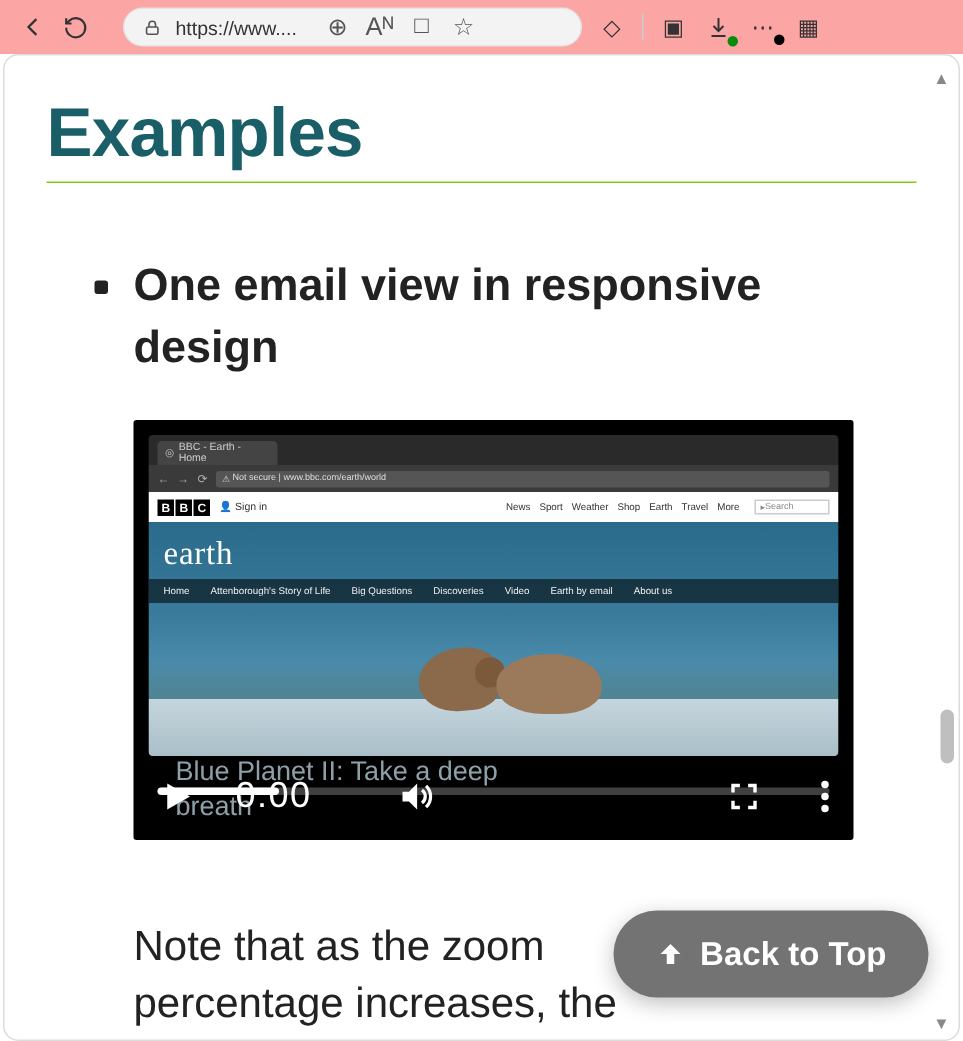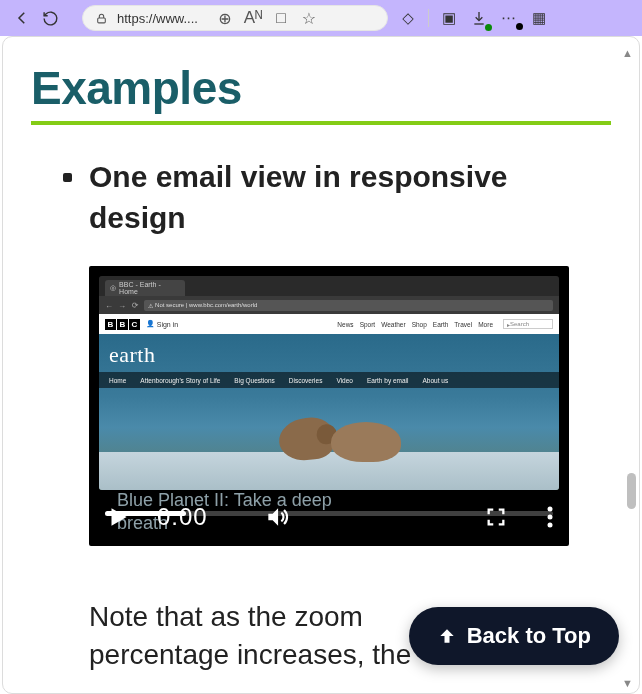--- a/index.html
+++ b/index.html
@@ -1,35 +1,35 @@
 <!DOCTYPE html>
 <html><head>
 <meta charset="utf-8">
 <style>
   * { margin: 0; padding: 0; box-sizing: border-box; }
   body { font-family: -apple-system, BlinkMacSystemFont, "Segoe UI", Arial, sans-serif; background: #fff; width: 642px; height: 694px; overflow: hidden; position: relative; }
 
   
-  .chrome { display: flex; align-items: center; height: 36px; padding: 0 10px; gap: 4px; background: #c4b5fd; }
+  .chrome { display: flex; align-items: center; height: 36px; padding: 0 10px; gap: 4px; background: #fca5a5; }
   .chrome .icon-btn { width: 24px; height: 24px; display: flex; align-items: center; justify-content: center; color: #333; font-size: 15px; }
   .addr { display: flex; align-items: center; flex: 0 0 auto; width: 306px; background: #f3f3f3; border: 1px solid #e5e5e5; border-radius: 14px; height: 26px; padding: 0 10px; margin: 0 4px; gap: 8px; }
   .addr .lock { width: 16px; height: 16px; display: flex; align-items: center; justify-content: center; color: #555; }
   .addr .url { flex: 0 0 auto; font-size: 13px; color: #333; white-space: nowrap; overflow: hidden; text-overflow: ellipsis; width: 90px; }
   .addr .tool { width: 20px; height: 20px; display: flex; align-items: center; justify-content: center; color: #555; }
   .spacer { width: 8px; }
   .divider { width: 1px; height: 18px; background: #ccc; margin: 0 2px; }
   .right-tools { display: flex; align-items: center; gap: 6px; }
 
   
   .viewport { position: absolute; top: 36px; left: 2px; right: 2px; bottom: 0; border: 1px solid #dcdcdc; border-radius: 10px; padding: 24px 28px 0 28px; overflow: hidden; background: #fff; }
   .scroll-ind { position: absolute; right: 6px; top: 10px; color: #888; font-size: 11px; }
   .scroll-ind.bottom { top: auto; bottom: 4px; }
   .scroll-thumb { position: absolute; right: 3px; top: 436px; width: 9px; height: 36px; background: #bfbfbf; border-radius: 5px; }
 
-  h1.title { font-family: "Segoe UI", Arial, sans-serif; font-weight: 800; font-size: 46px; color: #1a5e68; padding-bottom: 6px; border-bottom: 4px solid #84cc16; margin-bottom: 32px; letter-spacing: -0.5px; }
+  h1.title { font-family: "Segoe UI", Arial, sans-serif; font-weight: 800; font-size: 46px; color: #1a5e68; padding-bottom: 6px; border-bottom: 1px solid #84cc16; margin-bottom: 49px; letter-spacing: -0.5px; }
 
   ul.main-list { list-style: none; padding-left: 58px; }
   ul.main-list > li { position: relative; }
   ul.main-list > li::before { content: ""; position: absolute; left: -26px; top: 16px; width: 9px; height: 9px; background: #222; border-radius: 2px; }
   .item-heading { font-size: 30px; font-weight: 700; color: #222; line-height: 1.35; margin-bottom: 28px; max-width: 420px; }
 
   
   .video { position: relative; width: 480px; height: 280px; background: #000; border-radius: 2px; overflow: hidden; }
   .video-inner { position: absolute; top: 10px; left: 10px; right: 10px; bottom: 56px; background: #111; border-radius: 3px; overflow: hidden; }
   .tabbar { height: 20px; background: #2a2a2a; display: flex; align-items: end; padding-left: 6px; }
@@ -61,21 +61,21 @@
   .video-controls .play-icon { font-size: 26px; }
   .video-controls .time { color: #fff; font-size: 24px; font-weight: 500; letter-spacing: 1px; }
   .video-controls .vol { margin-left: 30px; }
   .video-controls .right-ctrls { margin-left: auto; display: flex; gap: 40px; align-items: center; }
   .progress { position: absolute; left: 16px; right: 16px; bottom: 30px; height: 5px; background: rgba(255,255,255,0.25); border-radius: 3px; }
   .progress::before { content:""; position:absolute; left:0; top:0; bottom:0; width:18%; background:#fff; border-radius:3px; }
 
   .note { font-size: 28px; color: #222; margin-top: 52px; line-height: 1.35; max-width: 420px; }
 
   
-  .back-to-top { position: absolute; right: 20px; bottom: 28px; background: #0f172a; color: #fff; font-size: 22px; font-weight: 700; padding: 16px 28px; border-radius: 40px; display: flex; align-items: center; gap: 10px; box-shadow: 0 4px 14px rgba(0,0,0,0.25); }
+  .back-to-top { position: absolute; right: 20px; bottom: 28px; background: #737373; color: #fff; font-size: 22px; font-weight: 700; padding: 16px 28px; border-radius: 40px; display: flex; align-items: center; gap: 10px; box-shadow: 0 4px 14px rgba(0,0,0,0.25); }
   .back-to-top .up { font-size: 20px; }
 
   svg { display: block; }
 </style>
 </head>
 <body>
 
 <div class="chrome">
   <div class="icon-btn">
     <svg width="18" height="18" viewBox="0 0 24 24" fill="none" stroke="#333" stroke-width="2">

